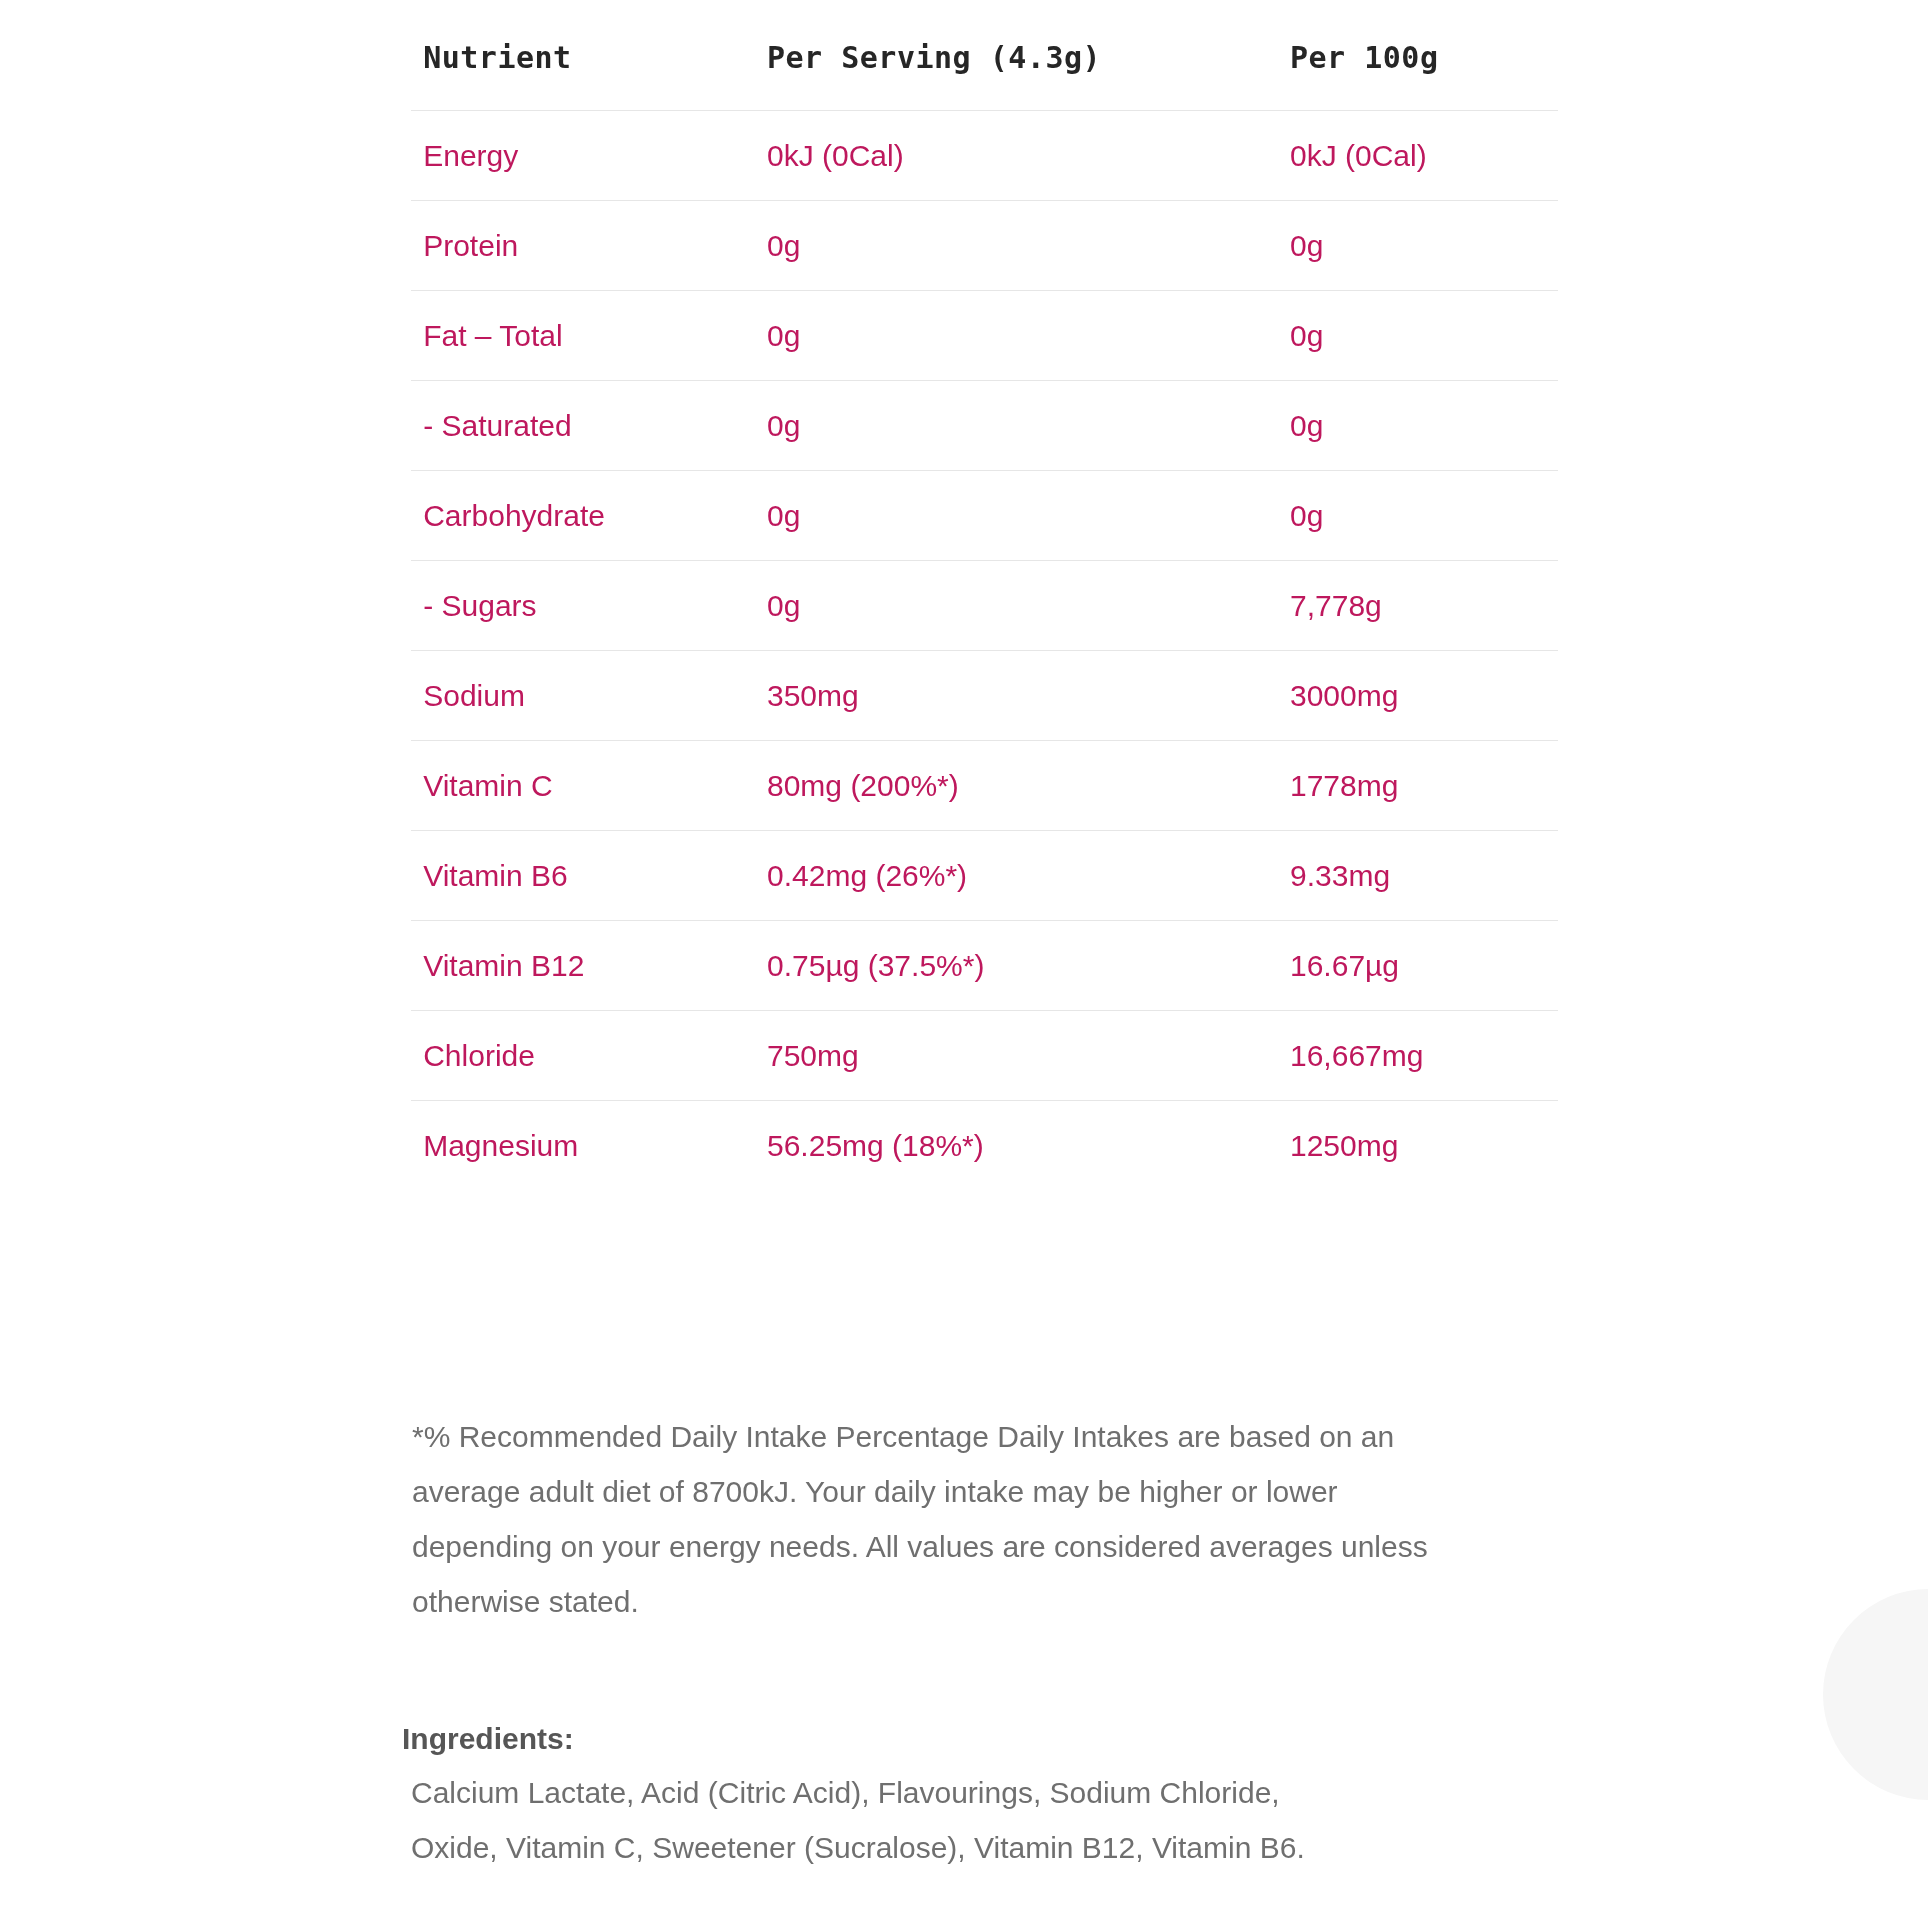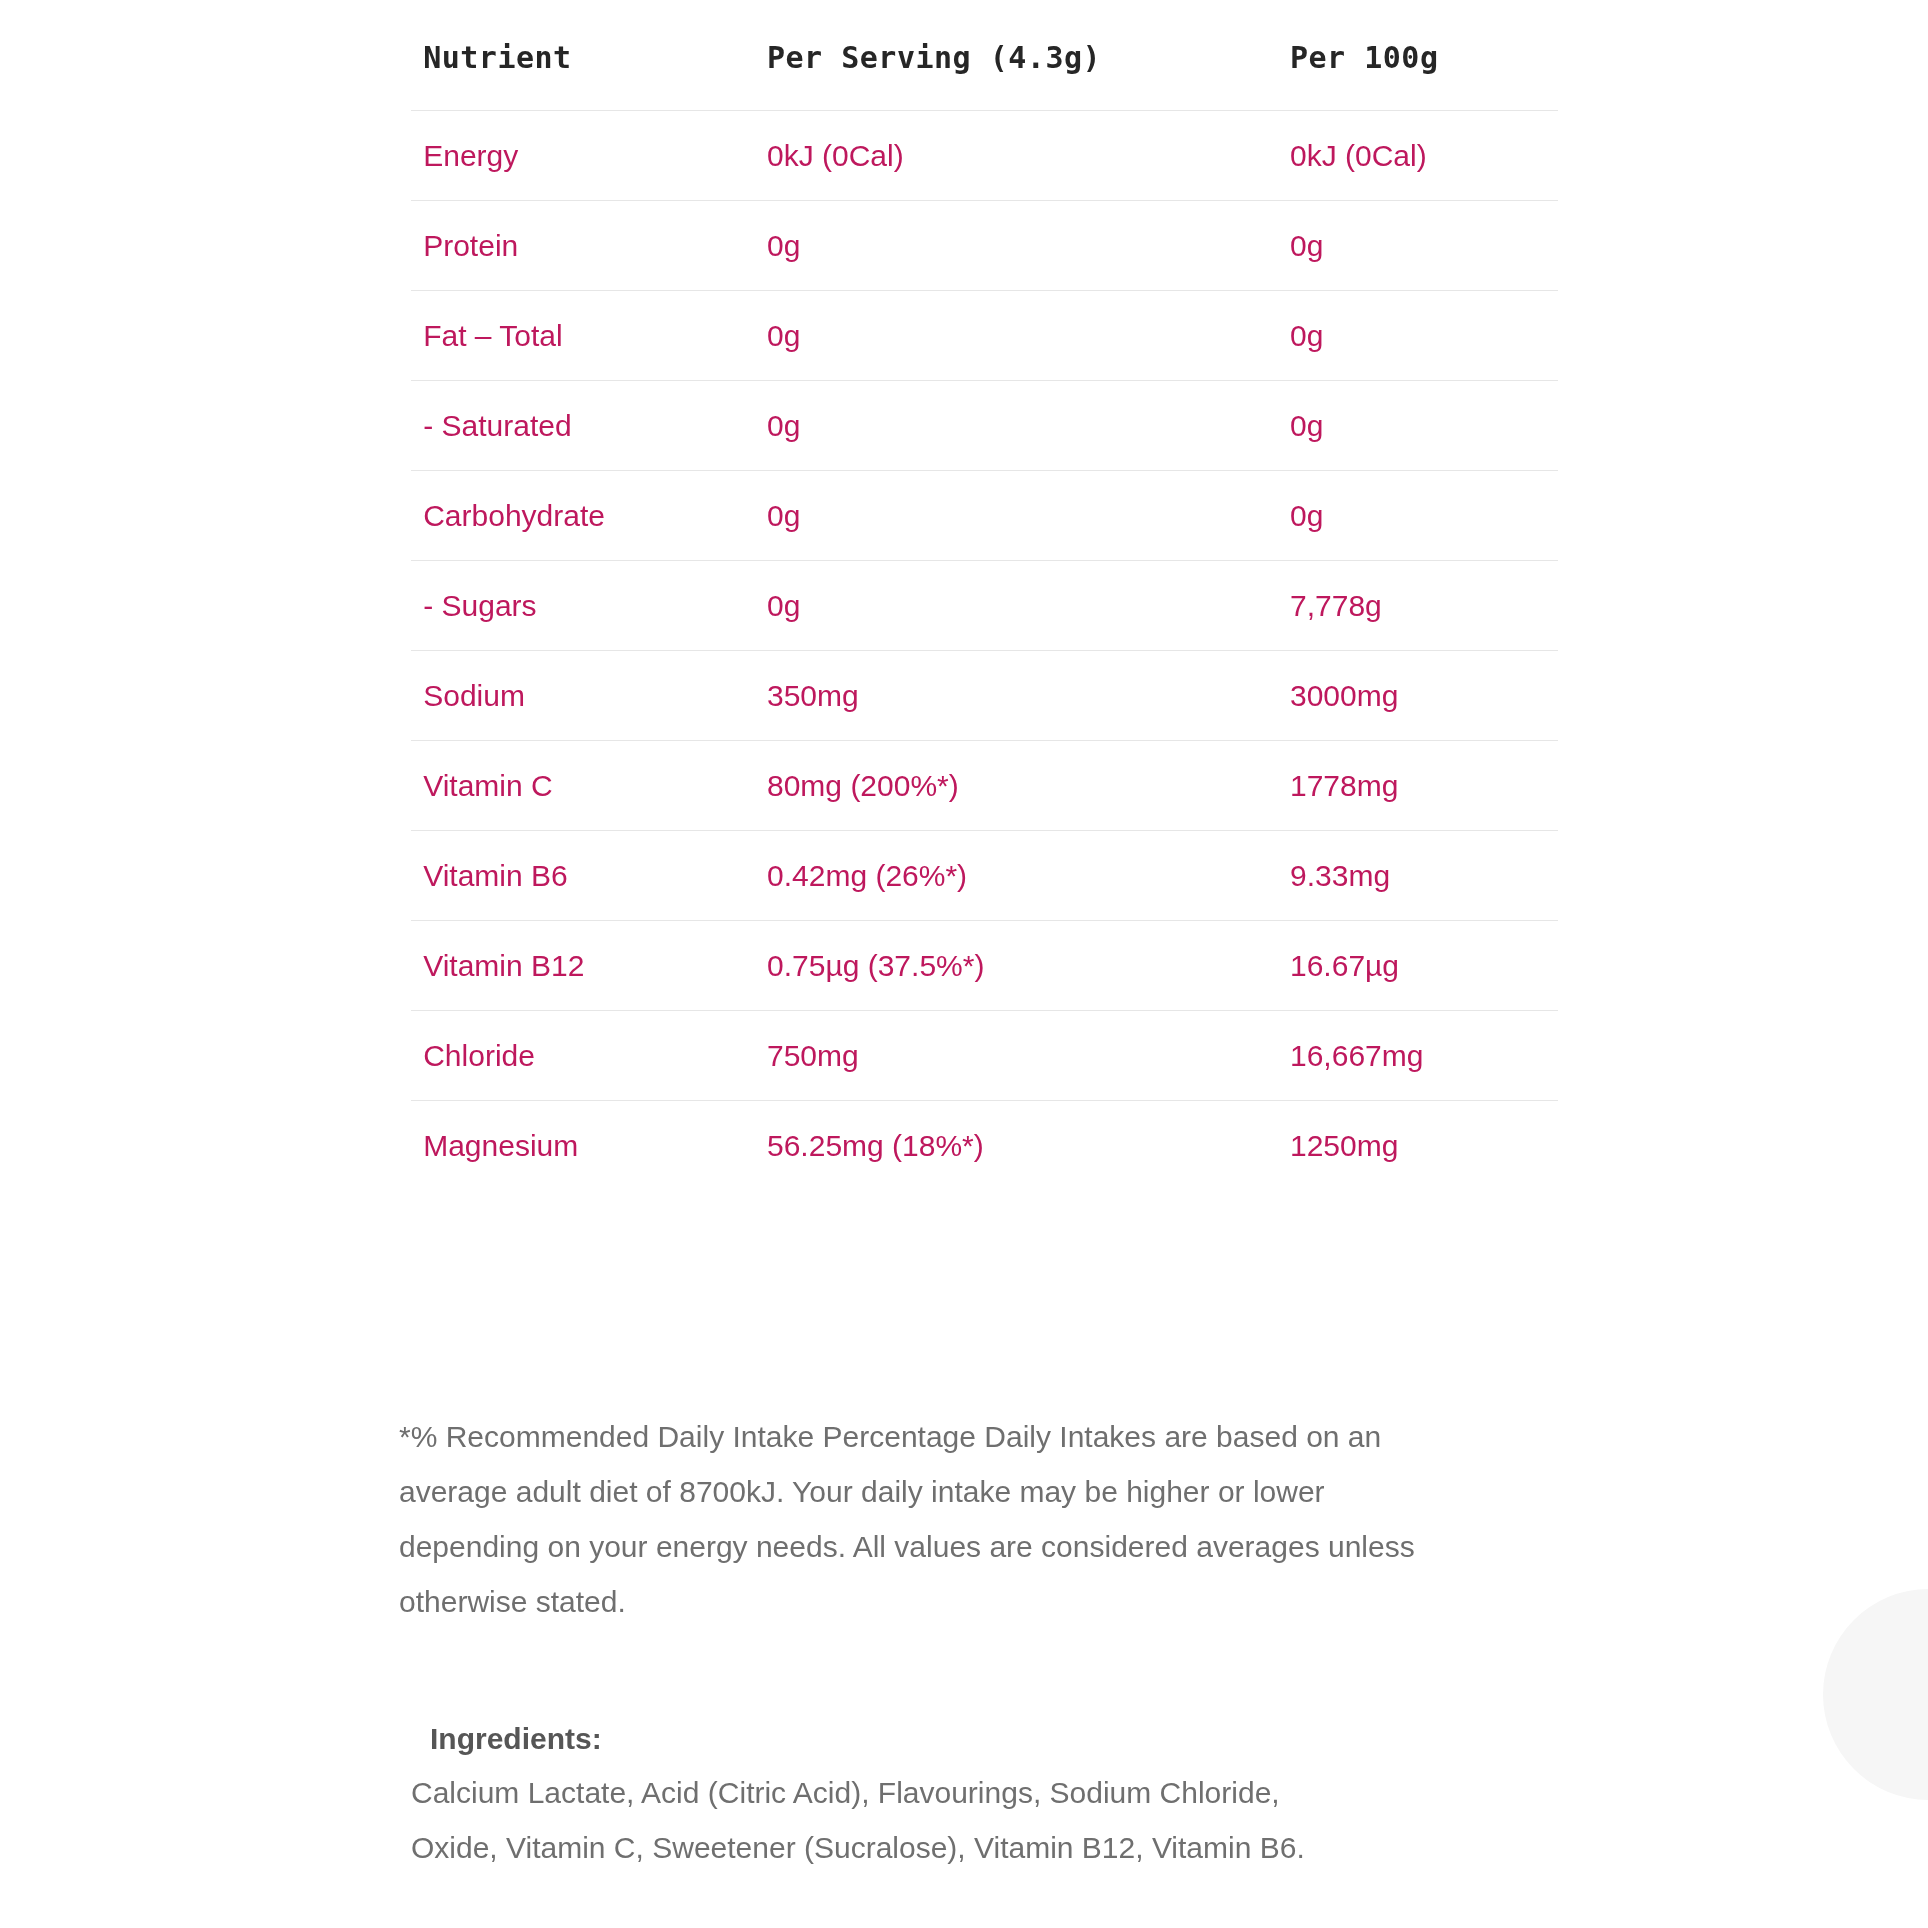--- a/index.html
+++ b/index.html
@@ -41,32 +41,32 @@
     align-items: center;
     border-top: 1.9px solid #e6e6e6;
     font-size: 30px;
     color: #be185d;
   }
   .c1 { padding-left: 12.2px; }
 
   
   .footnote {
     position: absolute;
-    left: 399px;
+    left: 412px;
     top: 1409px;
     width: 1149px;
     font-size: 30px;
     color: #6f6f6f;
   }
   .footnote .line { height: 55px; line-height: 55px; white-space: nowrap; }
 
   
   .ingredients-title {
     position: absolute;
-    left: 430px;
+    left: 402px;
     top: 1718px;
     font-size: 30px;
     font-weight: 700;
     color: #565656;
     line-height: 41px;
   }
   .ingredients-body {
     position: absolute;
     left: 411px;
     top: 1765px;

